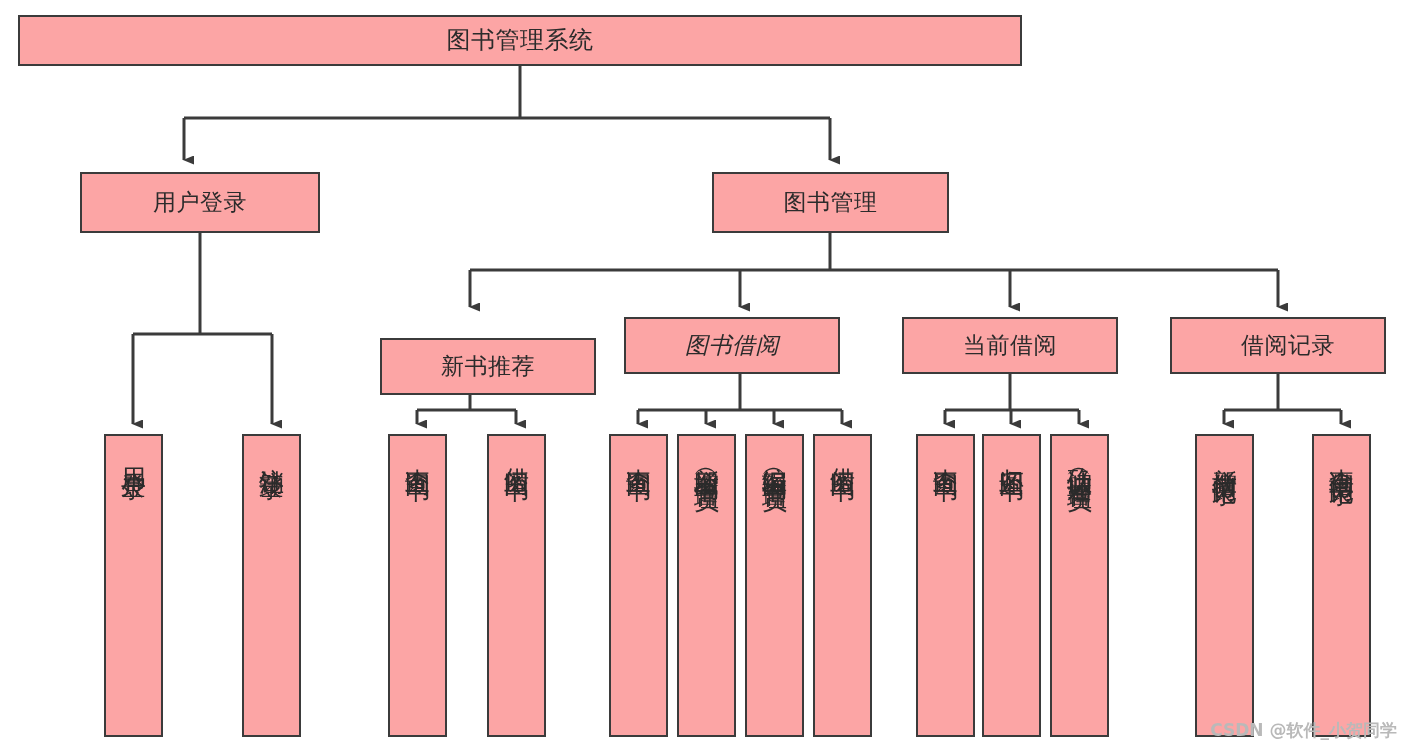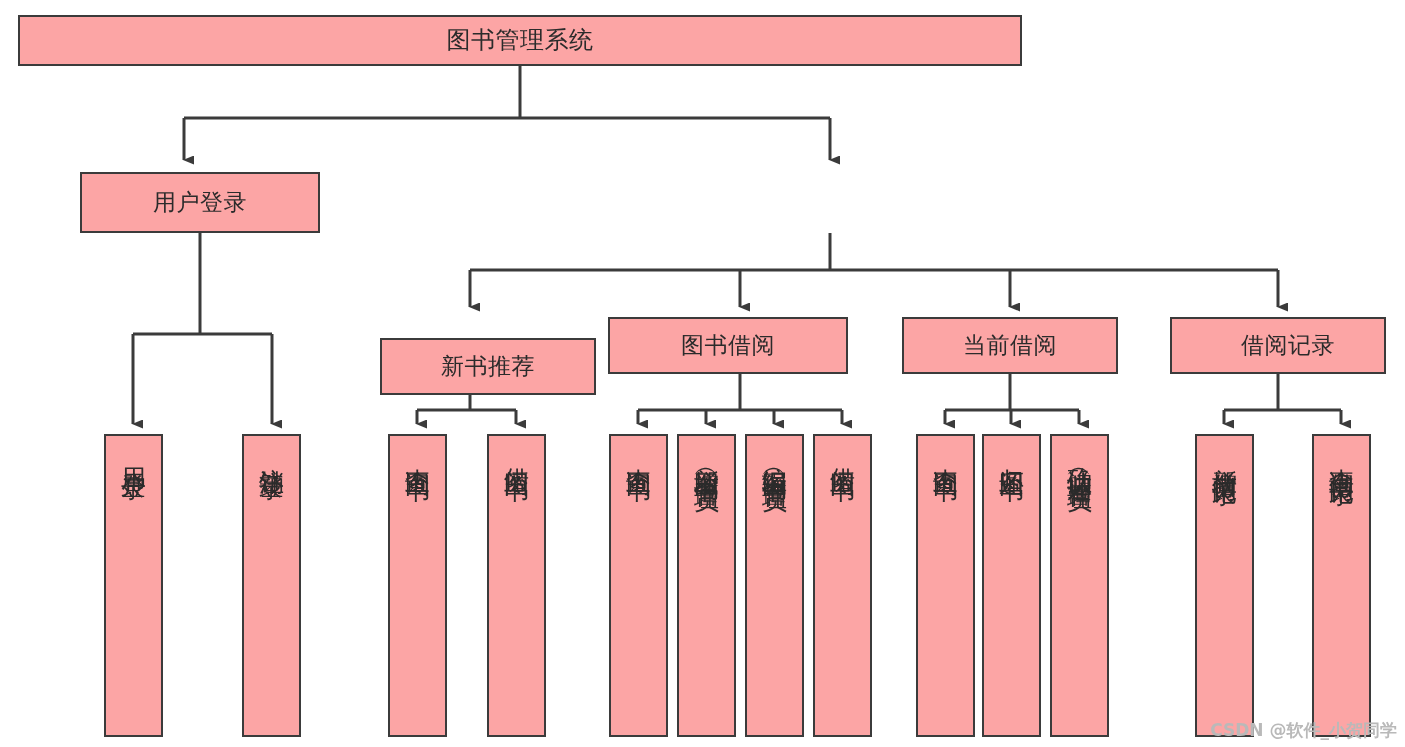--- a/index.html
+++ b/index.html
@@ -128,25 +128,28 @@
     </g>
   </svg>
 
   <div class="node root h" style="left:18px; top:15px; width:1004px; height:51px;">
     <span class="node-label">图书管理系统</span>
   </div>
 
   <div class="node h" style="left:80px; top:172px; width:240px; height:61px;">
     <span class="node-label">用户登录</span>
   </div>
+  <div class="node h" style="left:712px; top:172px; width:237px; height:61px;">
+    <span class="node-label">图书管理</span>
+  </div>
 
   <div class="node h" style="left:380px; top:317px; width:216px; height:57px;margin-top:21px;">
     <span class="node-label">新书推荐</span>
   </div>
-  <div class="node h" style="left:608px; top:317px; width:240px; height:57px;">
+  <div class="node h" style="left:624px; top:317px; width:216px; height:57px;font-style:italic;">
     <span class="node-label">图书借阅</span>
   </div>
   <div class="node h" style="left:902px; top:317px; width:216px; height:57px;">
     <span class="node-label">当前借阅</span>
   </div>
   <div class="node h" style="left:1170px; top:317px; width:216px; height:57px;padding-left:20px;">
     <span class="node-label">借阅记录</span>
   </div>
 
   <div class="node v" style="left:104px; top:434px; width:59px; height:303px;">

